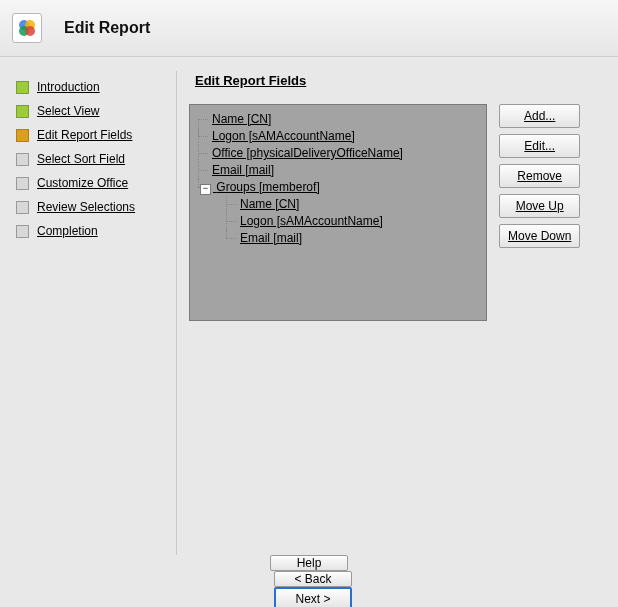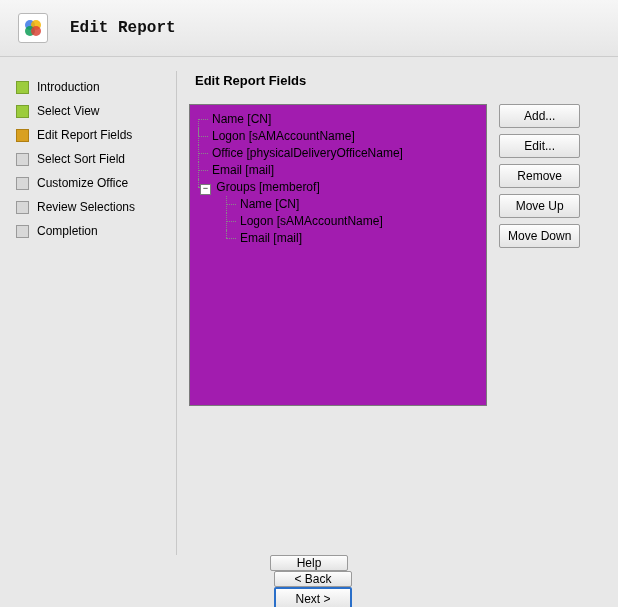--- a/index.html
+++ b/index.html
@@ -20,22 +20,21 @@
     display: flex;
     flex-direction: column;
     box-sizing: border-box;
   }
   .header {
     height: 56px;
     background: linear-gradient(#f6f6f6, #e6e6e6);
     border-bottom: 1px solid #ccc;
     display: flex;
     align-items: center;
-    padding-left: 18px;
-    font-family: Liberation Mono, monospace;
+    padding-left: 12px;
   }
   .header .icon-box {
     width: 28px;
     height: 28px;
     border: 1px solid #b8b8b8;
     border-radius: 3px;
     background: #fff;
     display: flex;
     align-items: center;
     justify-content: center;
@@ -45,20 +44,21 @@
     font-size: 16px;
     font-weight: 700;
     margin: 0;
     color: #111;
   }
   .body {
     flex: 1;
     display: flex;
     padding: 14px 14px 0 14px;
     box-sizing: border-box;
+    text-decoration: underline;
   }
   .sidebar {
     width: 158px;
     padding-top: 4px;
   }
   .step {
     display: flex;
     align-items: center;
     height: 24px;
     padding-left: 2px;
@@ -90,22 +90,22 @@
     font-size: 13px;
     font-weight: 700;
     margin: 2px 0 16px 6px;
   }
   .content-row {
     display: flex;
     align-items: flex-start;
   }
   .tree-box {
     width: 298px;
-    height: 302px;
-    background: #a21caf;
+    height: 217px;
+    background: #a3a3a3;
     border: 1px solid #7a7a7a;
     box-sizing: border-box;
     padding: 6px 4px;
     overflow: auto;
     font-size: 12px;
     line-height: 17px;
   }
   .tree ul {
     list-style: none;
     margin: 0;

